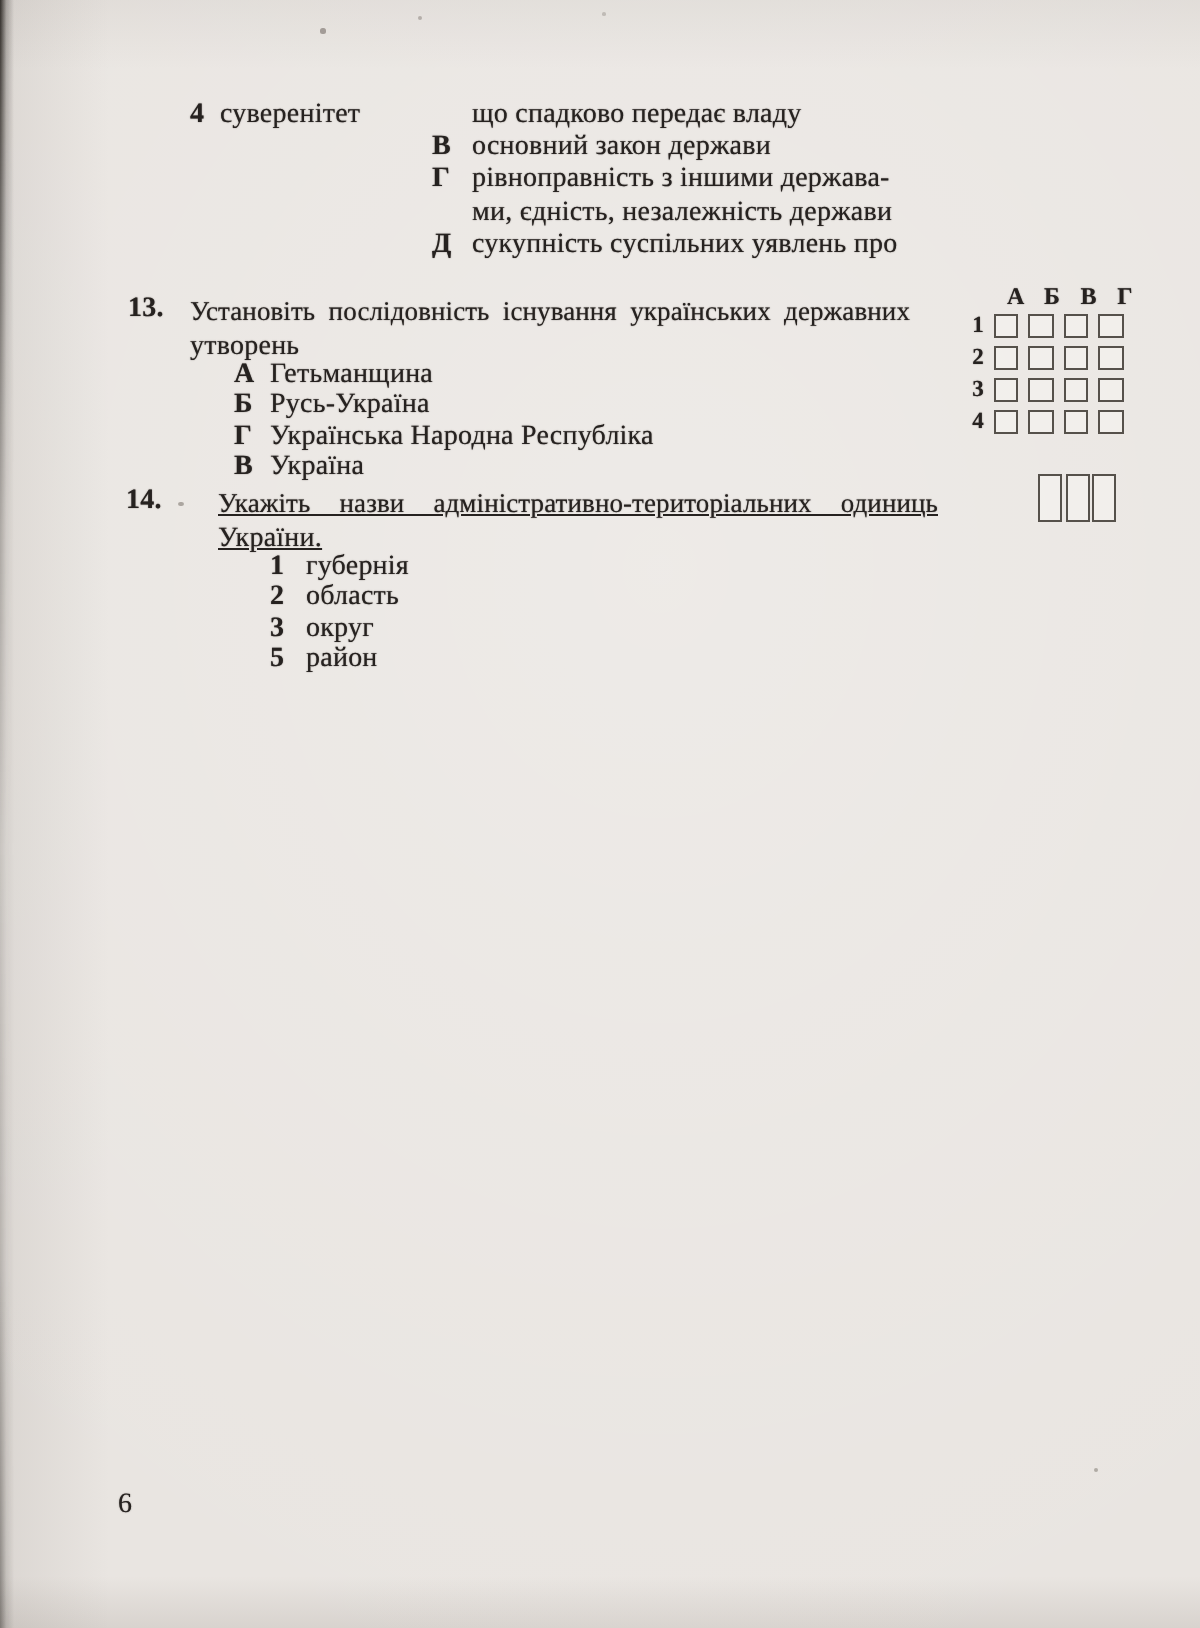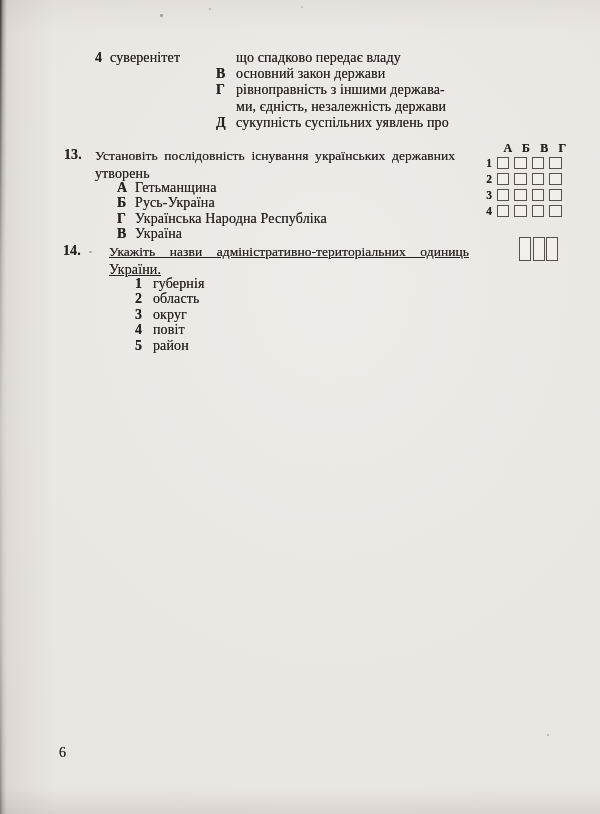--- a/index.html
+++ b/index.html
@@ -135,21 +135,20 @@
 
   <div class="qnum n14">14.</div>
   <div class="p14">
     <div class="just">Укажіть назви адміністративно-територіальних одиниць</div>
     <div>України.</div>
   </div>
   <div class="o14">
     <div class="optline"><span class="letter">1</span><span>губернія</span></div>
     <div class="optline"><span class="letter">2</span><span>область</span></div>
     <div class="optline"><span class="letter">3</span><span>округ</span></div>
-    <div class="optline"><span class="letter">4</span><span>повіт</span></div>
     <div class="optline"><span class="letter">5</span><span>район</span></div>
   </div>
 
   <div class="aboxes">
     <span class="abox"></span>
     <span class="abox"></span>
     <span class="abox"></span>
   </div>
 
   <div class="pagenum">6</div>

